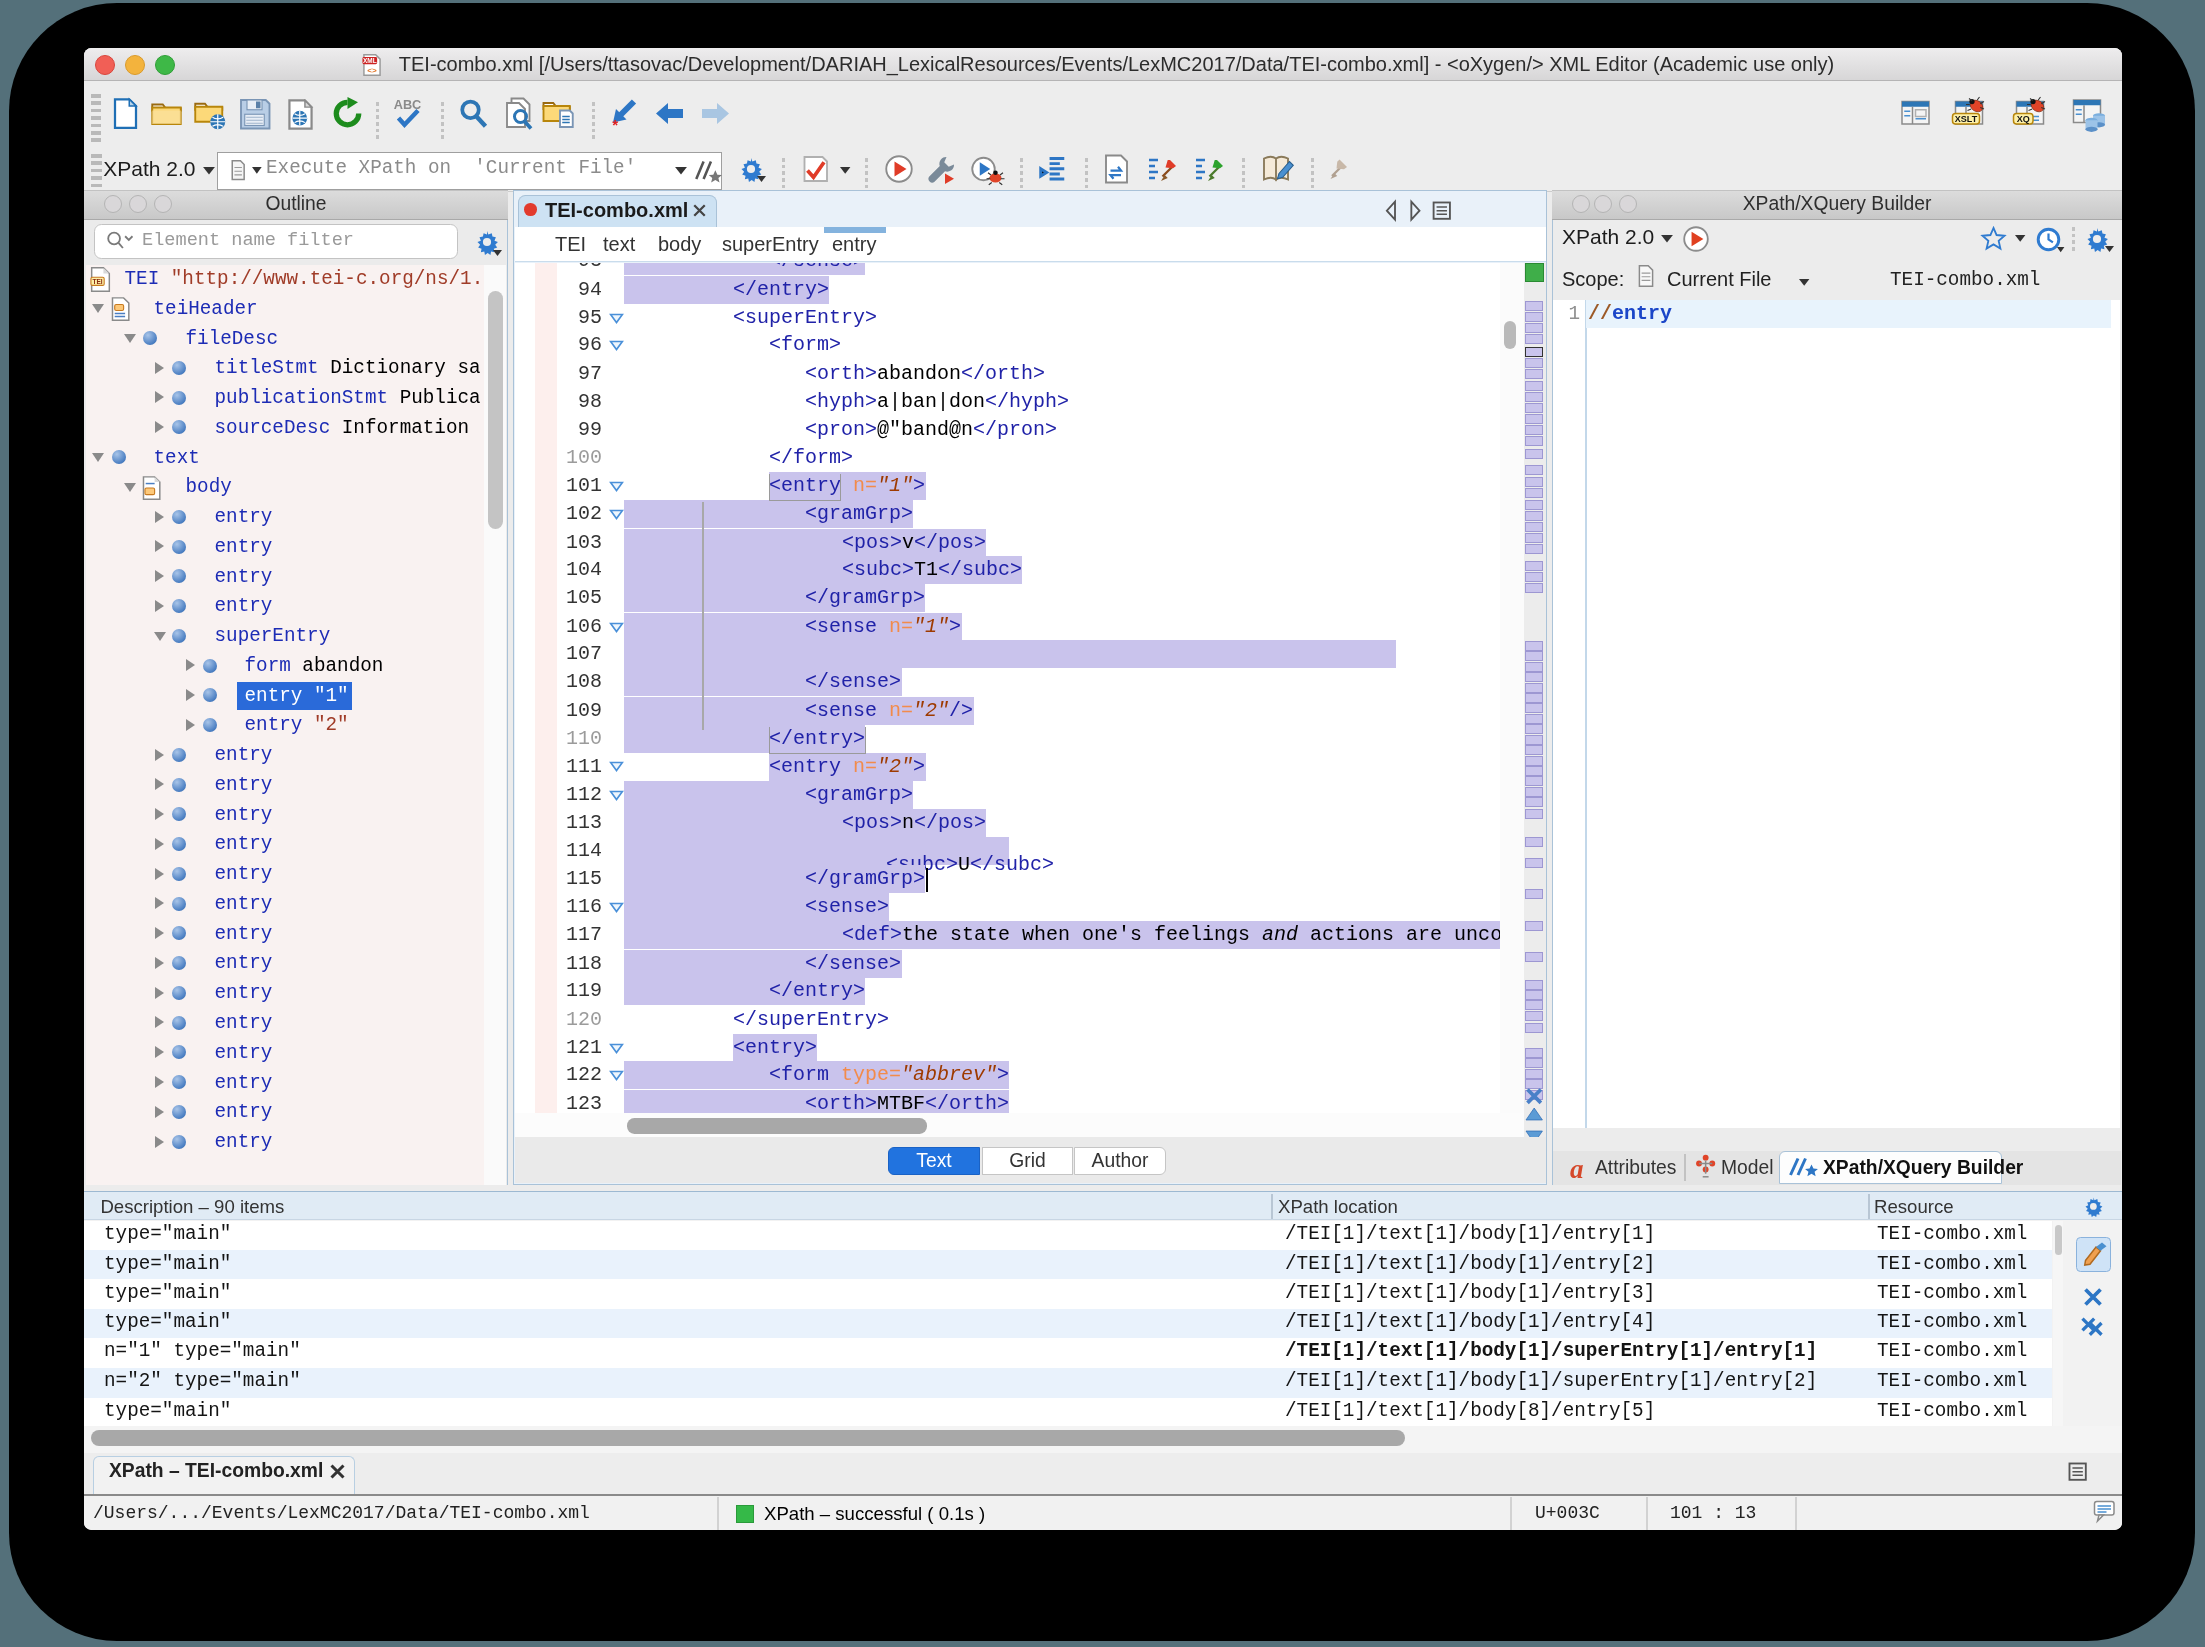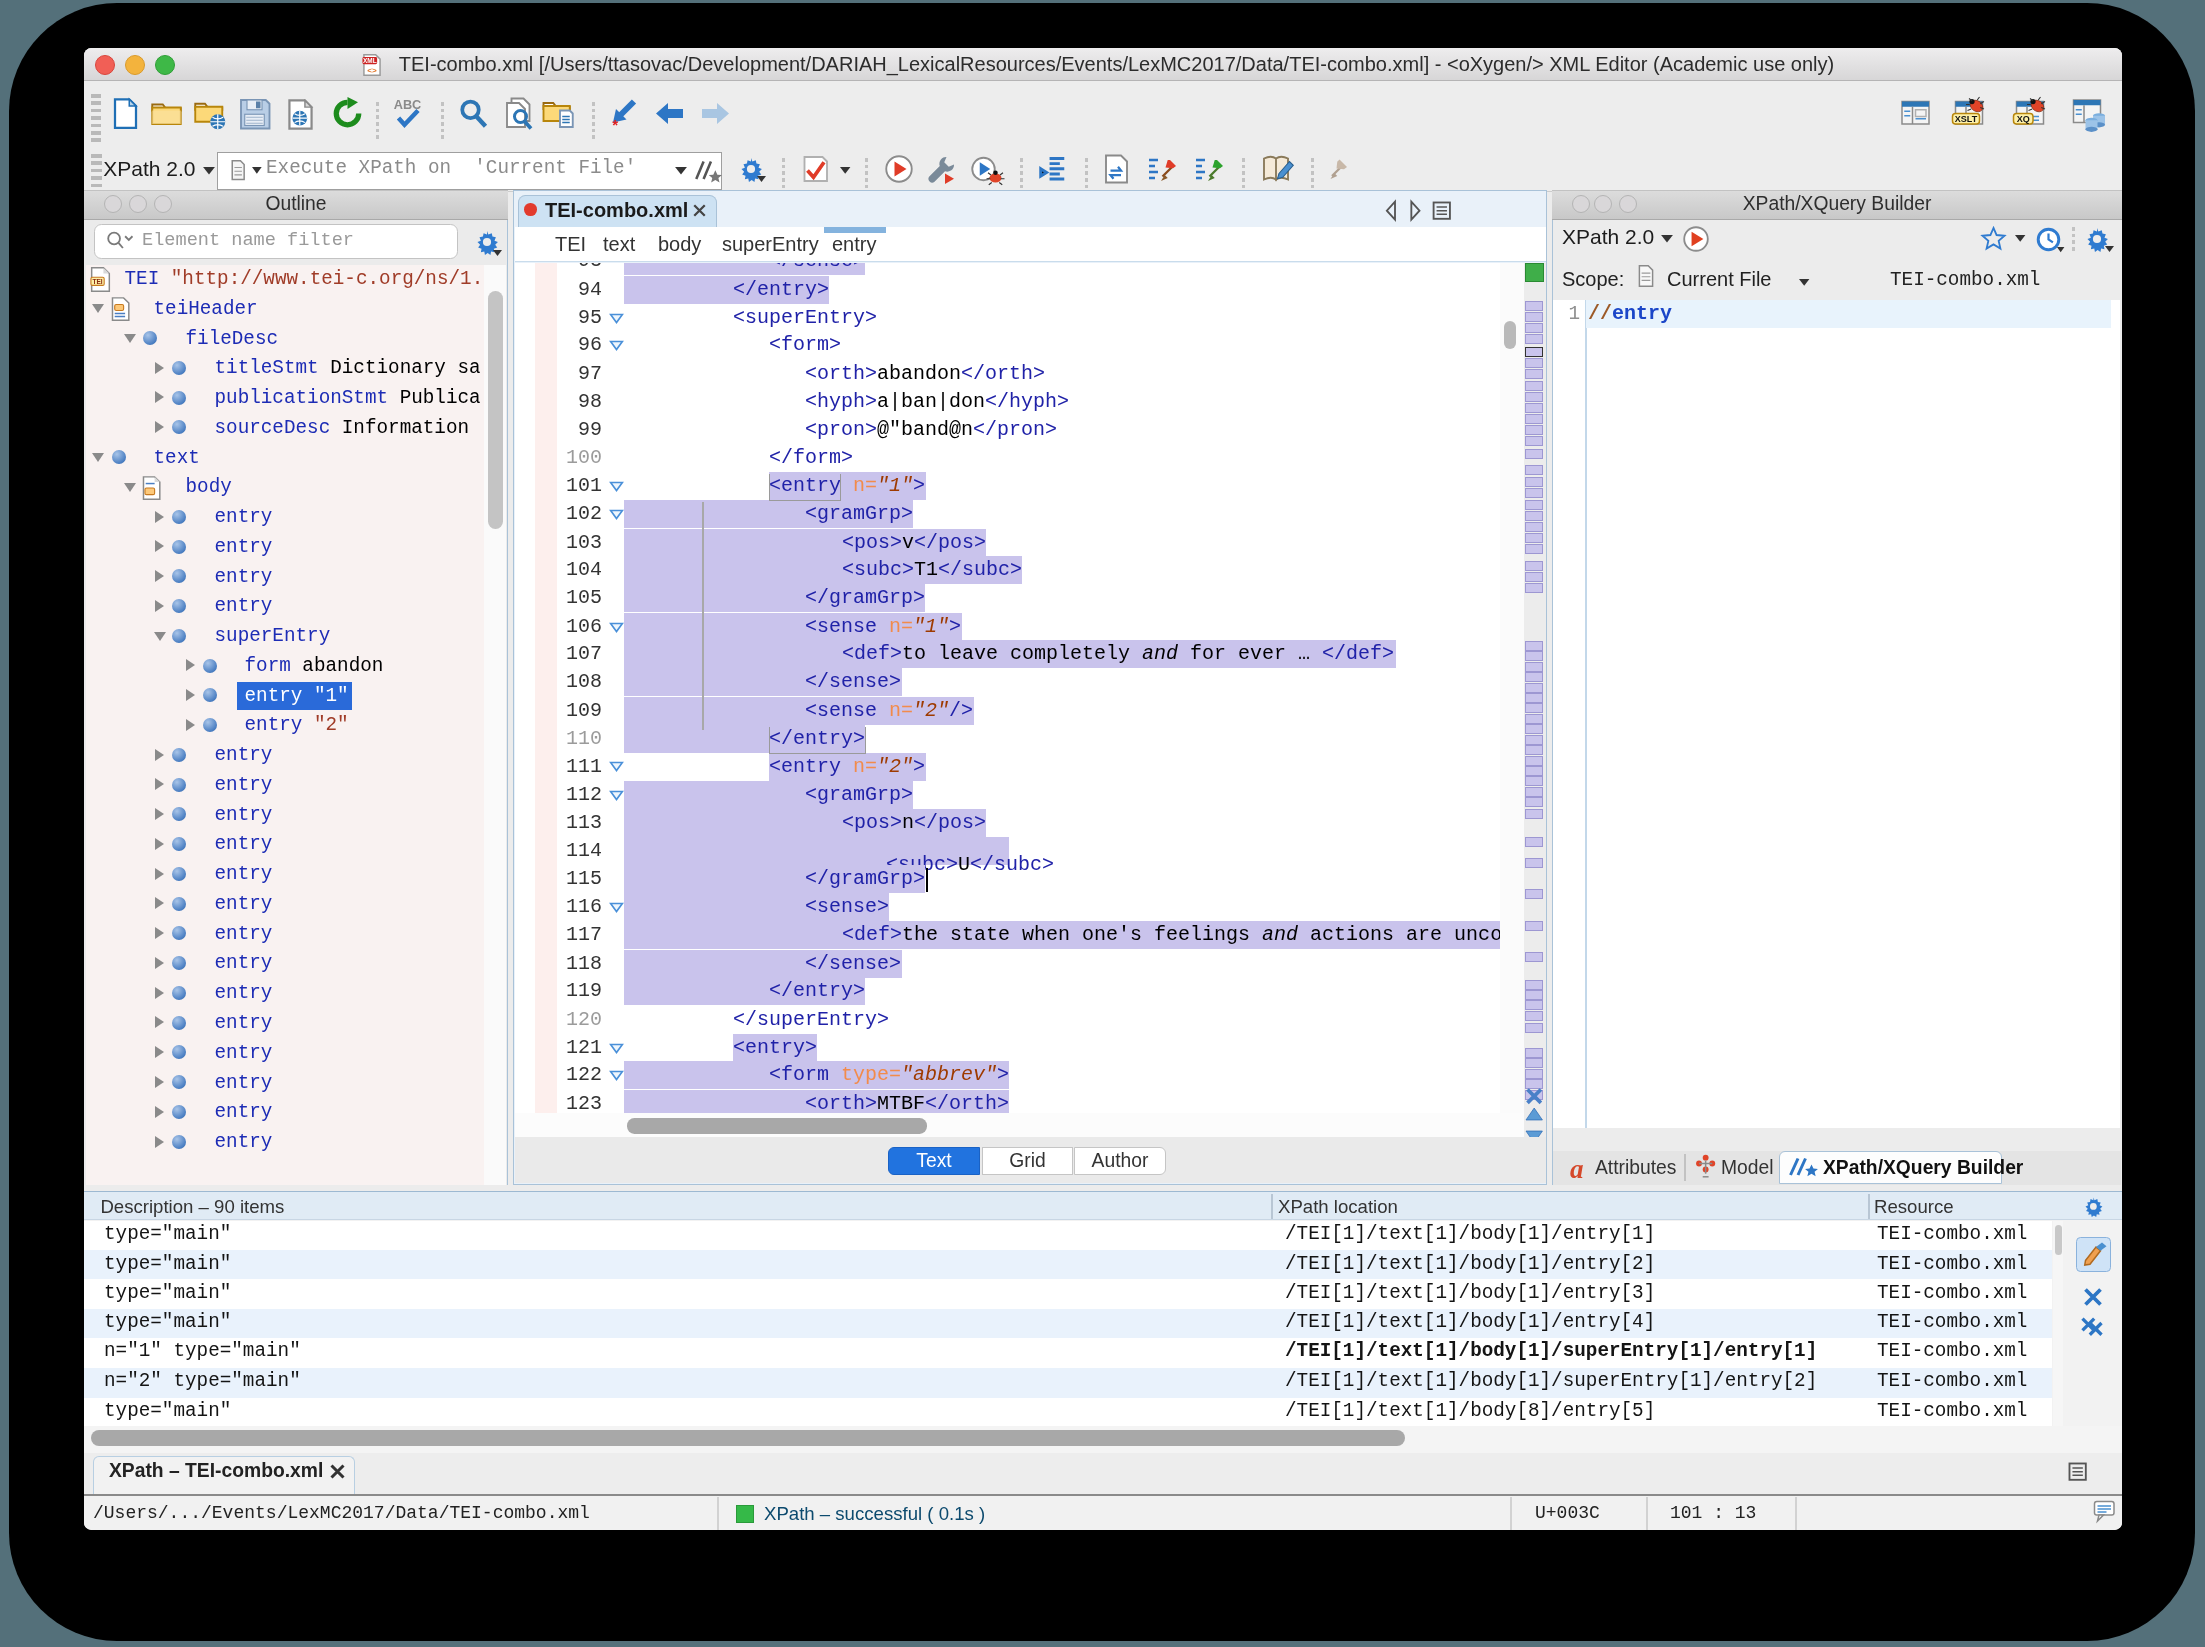--- a/index.html
+++ b/index.html
@@ -38,21 +38,21 @@
 .tb{color:#1d2cb5}.tk{color:#000}.tr{color:#a03c28}.tw{color:#fff}
 .tri-o{position:absolute;width:0;height:0;border-left:6.7px solid transparent;border-right:6.7px solid transparent;border-top:9.7px solid #8a8a8a;}
 .tri-c{position:absolute;width:0;height:0;border-top:6.7px solid transparent;border-bottom:6.7px solid transparent;border-left:9.7px solid #8a8a8a;}
 .ball{position:absolute;width:14px;height:14px;border-radius:50%;background:radial-gradient(circle at 35% 30%,#a8c4e8,#4a7ec2 70%,#34649f);}
 .brow{position:absolute;font-size:20px;color:#333;}
 .tabtxt{font-size:20px;font-weight:bold;color:#1a1a1a;}
 .seg{position:absolute;height:28px;box-sizing:border-box;border:1.5px solid #c5c5c5;background:#fff;color:#333;
  font-size:19.3px;text-align:center;}
 .btxt{font-family:"Liberation Mono",monospace;font-size:19.3px;color:#141414;white-space:pre;}
 .bhead{font-size:18.6px;color:#333;}
-.statxt{font-size:18.6px;color:#0c4a6e;}
+.statxt{font-size:18.6px;color:#000000;}
 svg{position:absolute;overflow:visible;}
 </style></head><body>
 <div class="shadow"></div>
 <div id="win">
 
 <div class="abs" id="titlebar"></div>
 <div class="abs tl" style="left:11px;background:#f15f56;border:0.7px solid #d8453c;"></div>
 <div class="abs tl" style="left:41px;background:#f3b33d;border:0.7px solid #d99a2b;"></div>
 <div class="abs tl" style="left:71px;background:#3eb847;border:0.7px solid #2f9e37;"></div>
 <div class="abs" style="left:0;top:4.5px;width:2038px;text-align:center;font-size:20px;color:#2c2c2c;white-space:pre;"><span style="display:inline-block;width:27px;"></span>TEI-combo.xml [/Users/ttasovac/Development/DARIAH_LexicalResources/Events/LexMC2017/Data/TEI-combo.xml] - &lt;oXygen/&gt; XML Editor (Academic use only)</div>
@@ -527,21 +527,20 @@
 <div class="lnum" style="left:0px;top:321px;">105</div>
 <div class="cl" style="left:290px;top:321px;"><span class="t">&lt;/gramGrp&gt;</span></div>
 <div class="hlr" style="left:109px;top:350px;width:338px;"></div>
 <div class="lnum" style="left:0px;top:350px;">106</div>
 <svg style="left:94px;top:359px;" width="15" height="11" viewBox="0 0 20 15">
         <path d="M2 2h16l-8 11z" fill="#eef6fd" stroke="#4a90d9" stroke-width="2.2"></path>
       </svg>
 <div class="cl" style="left:290px;top:350px;"><span class="t">&lt;sense</span><span class="x"> </span><span class="a">n=</span><span class="v">"1"</span><span class="t">&gt;</span></div>
 <div class="hlr" style="left:109px;top:377px;width:772px;"></div>
 <div class="lnum" style="left:0px;top:377px;">107</div>
-<div class="cl" style="left:327px;top:377px;"><span class="t">&lt;def&gt;</span><span class="x">to leave completely </span><span class="i">and</span><span class="x"> for ever … </span><span class="t">&lt;/def&gt;</span></div>
 <div class="hlr" style="left:109px;top:405px;width:278px;"></div>
 <div class="lnum" style="left:0px;top:405px;">108</div>
 <div class="cl" style="left:290px;top:405px;"><span class="t">&lt;/sense&gt;</span></div>
 <div class="hlr" style="left:109px;top:434px;width:350px;"></div>
 <div class="lnum" style="left:0px;top:434px;">109</div>
 <div class="cl" style="left:290px;top:434px;"><span class="t">&lt;sense</span><span class="x"> </span><span class="a">n=</span><span class="v">"2"</span><span class="t">/&gt;</span></div>
 <div class="hlr" style="left:109px;top:462px;width:241px;"></div>
 <div class="lnum lng" style="left:0px;top:462px;">110</div>
 <div class="cl" style="left:254px;top:462px;"><span class="t">&lt;/entry&gt;</span></div>
 <div class="hlr" style="left:254px;top:490px;width:157px;"></div>

